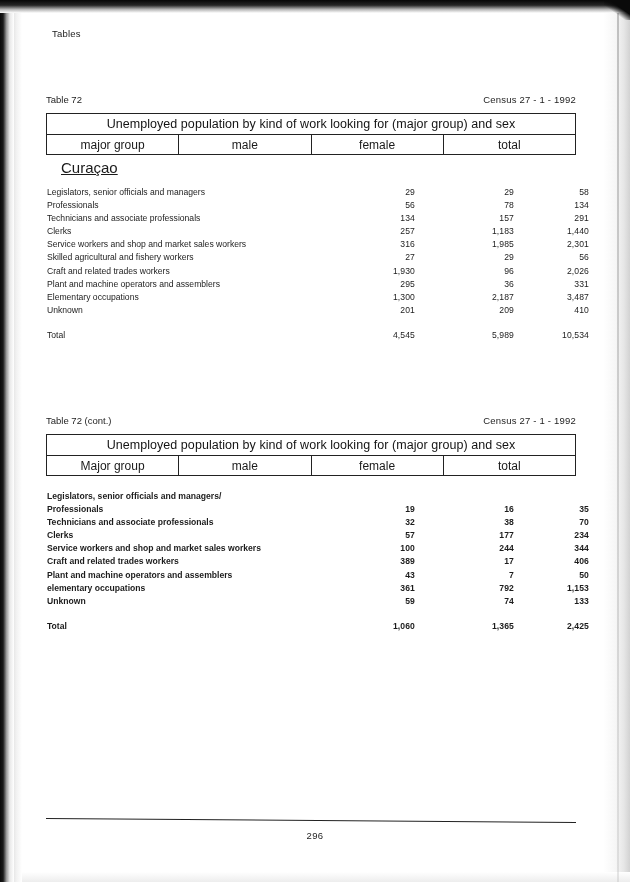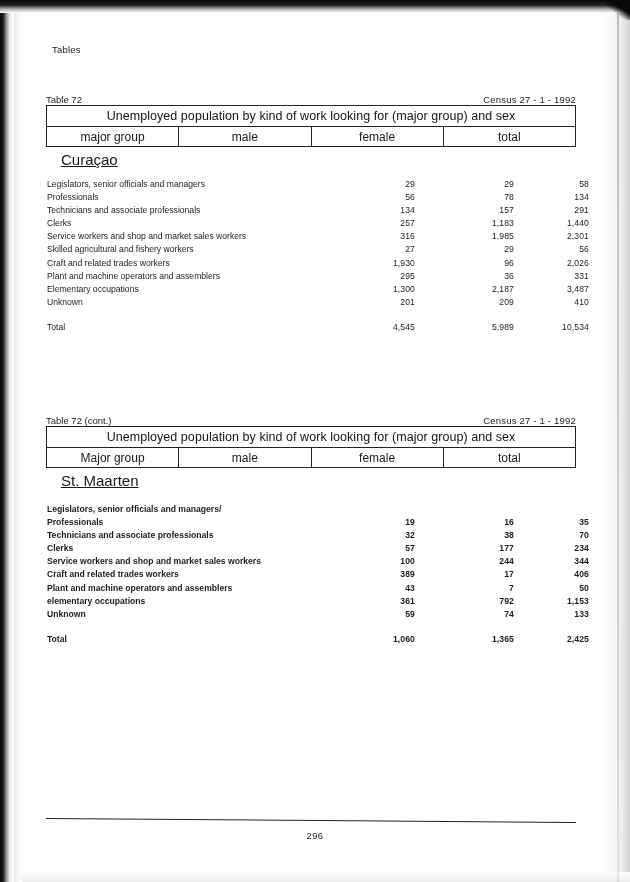--- a/index.html
+++ b/index.html
@@ -82,21 +82,21 @@
     position: absolute;
     left: 0; top: 0;
     width: 630px; height: 882px;
     z-index: 3;
   }
 
   
   .running-head {
     position: absolute;
     left: 52px;
-    top: 44px;
+    top: 28px;
     font-size: 9.5px;
     letter-spacing: 0.2px;
     color: #222;
   }
 
   
   .table-block { position: absolute; left: 46px; width: 530px; }
 
   .caption-row {
     position: relative;
@@ -104,20 +104,21 @@
     font-size: 9.5px;
     color: #1d1d1d;
   }
   .caption-left { position: absolute; left: 0; bottom: 0; }
   .caption-right { position: absolute; right: 0; bottom: 0; letter-spacing: 0.2px; }
 
   .tbl {
     border-collapse: collapse;
     width: 530px;
     table-layout: fixed;
+    margin-top: 8px;
   }
   .tbl td {
     border: 1px solid #222;
     text-align: center;
     padding: 0;
     vertical-align: middle;
   }
   .tbl .title-cell {
     height: 20px;
     font-size: 12.5px;
@@ -312,21 +313,20 @@
         </tr>
         <tr>
           <td class="col-head" style="width:226px;">Major group</td>
           <td class="col-head" style="width:103px;">male</td>
           <td class="col-head" style="width:101px;">female</td>
           <td class="col-head" style="width:100px;">total</td>
         </tr>
       </tbody>
         </table>
 
-      <div class="region">St. Maarten</div>
 
       <table class="data-table" style="margin-top:14px;font-weight:bold;">
         <tbody>
             <tr>
           <td class="lbl">Legislators, senior officials and managers/</td>
           <td class="num c-male"></td>
           <td class="num c-female"></td>
           <td class="num c-total"></td>
         </tr>
         <tr>

